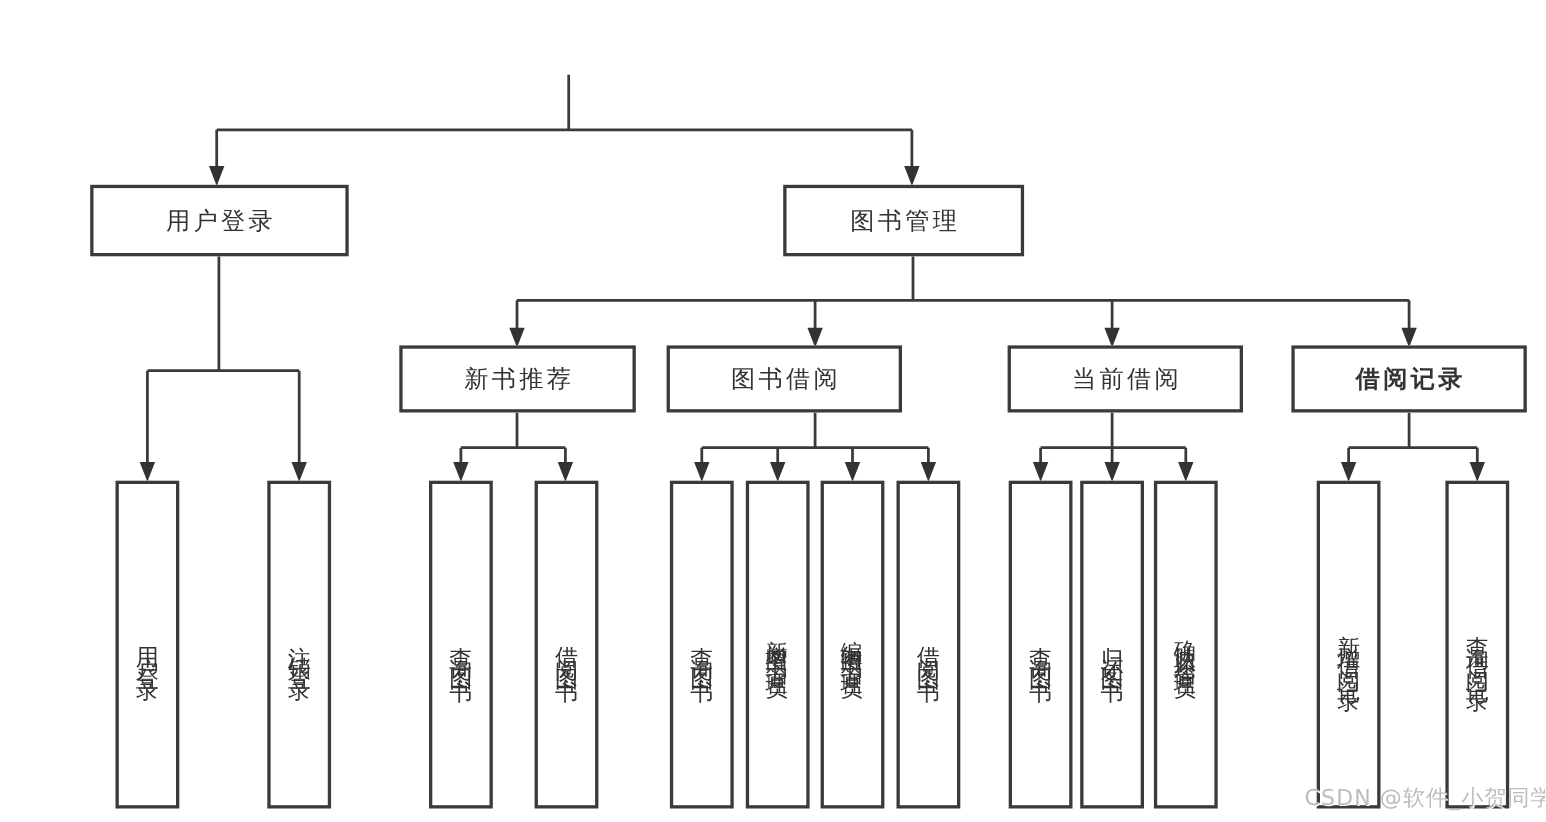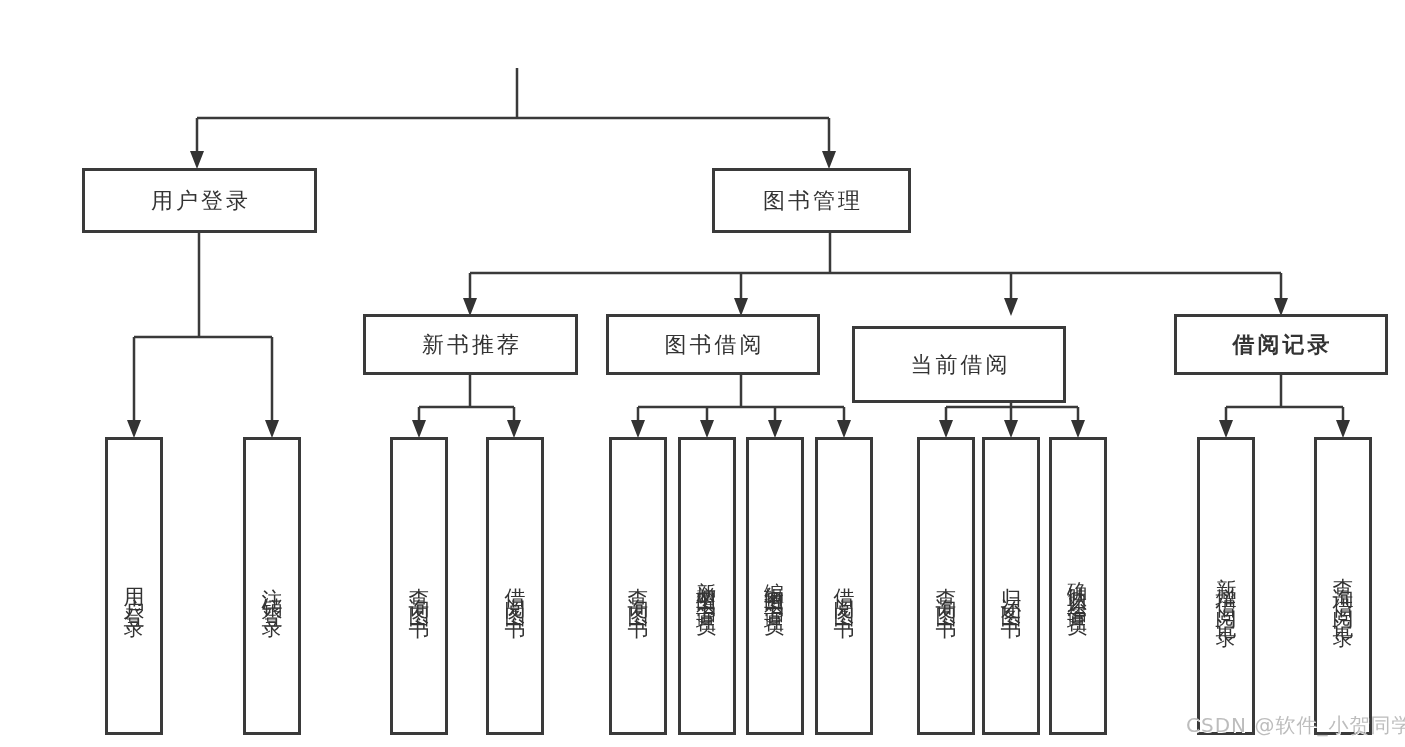--- a/index.html
+++ b/index.html
@@ -80,25 +80,25 @@
       M419 438 L412 420 L426 420 Z  M514 438 L507 420 L521 420 Z
       M638 438 L631 420 L645 420 Z  M707 438 L700 420 L714 420 Z
       M775 438 L768 420 L782 420 Z  M844 438 L837 420 L851 420 Z
       M946 438 L939 420 L953 420 Z  M1011 438 L1004 420 L1018 420 Z
       M1078 438 L1071 420 L1085 420 Z
       M1226 438 L1219 420 L1233 420 Z  M1343 438 L1336 420 L1350 420 Z"></path>
   </svg>
 
 
   <div class="box" style="left:82px; top:168px; width:235px; height:65px;">用户登录</div>
-  <div class="box" style="left:712px; top:168px; width:199px; height:65px;">图书管理</div>
+  <div class="box" style="left:712px; top:168px; width:219px; height:65px;">图书管理</div>
 
   <div class="box" style="left:363px; top:314px; width:215px; height:61px;text-align:center;">新书推荐</div>
   <div class="box" style="left:606px; top:314px; width:214px; height:61px;">图书借阅</div>
-  <div class="box" style="left:852px; top:314px; width:214px; height:77px;margin-top:12px;">当前借阅</div>
+  <div class="box" style="left:916px; top:314px; width:214px; height:61px;">当前借阅</div>
   <div class="box" style="left:1174px; top:314px; width:214px; height:61px;font-weight:bold;">借阅记录</div>
 
   <div class="box leaf" style="left:105px;">用户登录</div>
   <div class="box leaf" style="left:243px;">注销登录</div>
 
   <div class="box leaf" style="left:390px;">查询图书</div>
   <div class="box leaf" style="left:486px;">借阅图书</div>
 
   <div class="box leaf" style="left:609px;">查询图书</div>
   <div class="box leaf dense" style="left:678px;">新增图书（管理员）</div>

